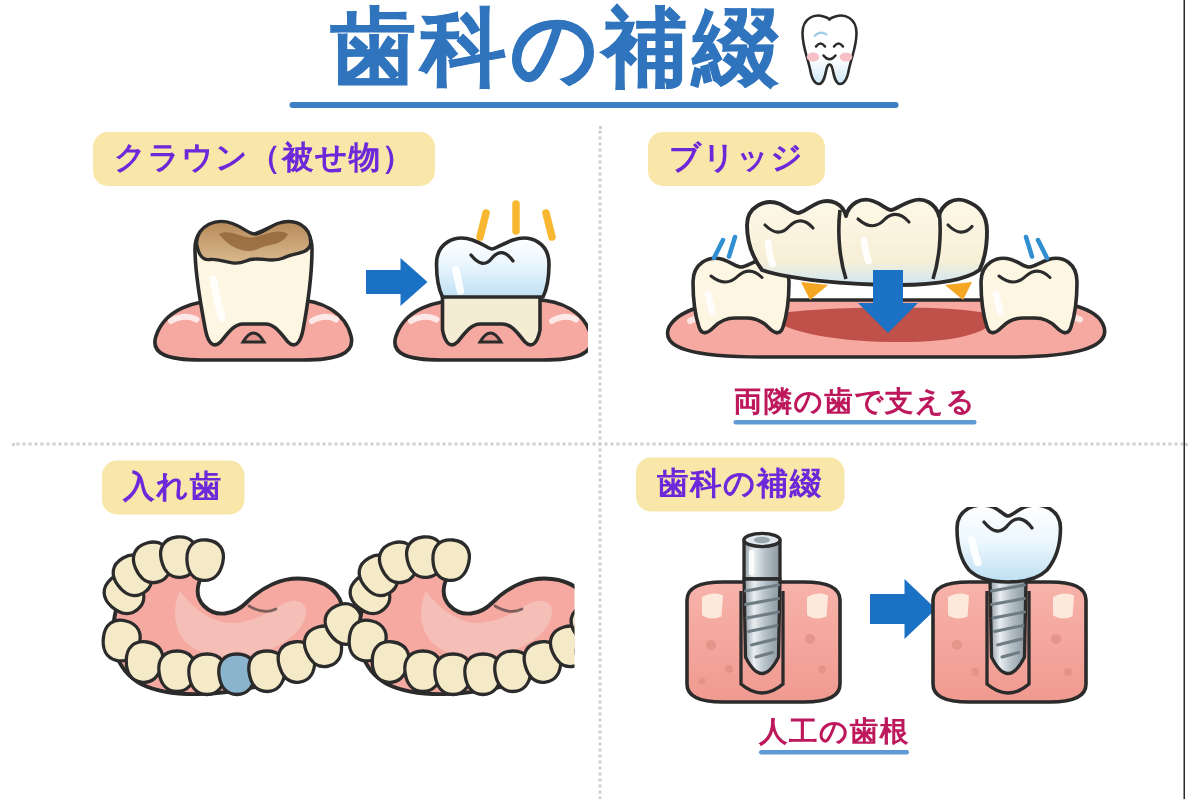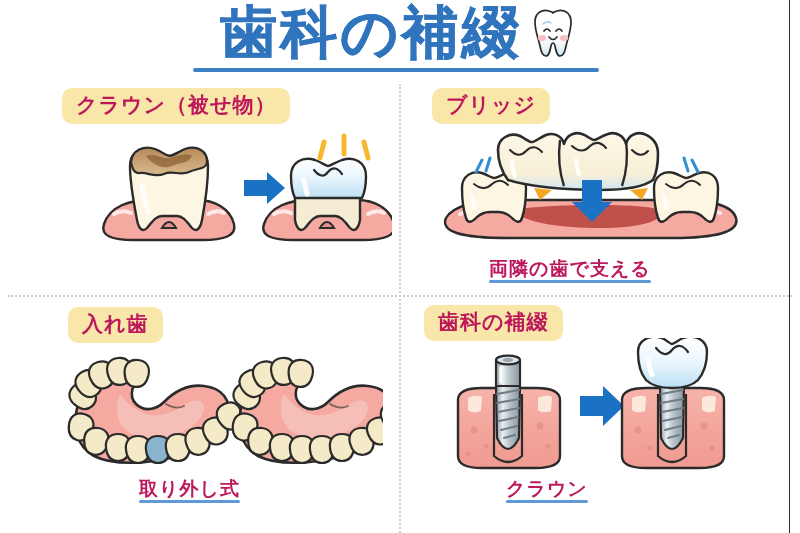--- a/index.html
+++ b/index.html
@@ -100,21 +100,21 @@
   
   .badge {
     position: absolute;
     display: inline-block;
     background: #f8e7a9;
     border-radius: 10px;
     padding: 5px 14px 6px 14px;
     font-family: "DejaVu Sans", "Liberation Sans", sans-serif;
     font-size: 21px;
     font-weight: bold;
-    color: #be185d;
+    color: #6d28d9;
     letter-spacing: 1px;
     white-space: nowrap;
     line-height: 25px;
   }
   .badge-tl { left: 62px;  top: 88px; }
   .badge-tr { left: 432px; top: 88px; }
   .badge-bl { left: 68px;  top: 307px; }
   .badge-br { left: 424px; top: 305px; }
 
   
@@ -321,21 +321,20 @@
       </g>
 
       <g>
         <path d="M142 58 L142 80 L132 80 L152 100 L172 80 L162 80 L162 58 Z" fill="#1b72c4"></path>
       </g>
     </svg>
   </div>
 
   <div class="quad q-bl"></div>
   <div class="badge badge-bl">入れ歯</div>
-  <div class="caption cap-bl">取り外し式</div>
 
   <div class="art" style="left:28px; top:352px;">
     <svg viewBox="0 0 355 115" width="355" height="115">
       <defs>
         <g id="dtooth">
           <path d="M0 0 C-9 0 -13 6 -12 14 C-11 22 -7 27 0 27 C7 27 11 22 12 14 C13 6 9 0 0 0 Z" fill="#f4eac7" stroke="#2b2b2b" stroke-width="2.2" stroke-linejoin="round"></path>
         </g>
       </defs>
 
       <g>
@@ -404,21 +403,21 @@
           <use href="#dtooth" x="184" y="66" transform="rotate(-16 184 66)"></use>
           <use href="#dtooth" x="196" y="52" transform="rotate(-26 196 52)"></use>
         </g>
         <path d="M138 52 q10 6 18 2" stroke="#2b2b2b" stroke-width="1.8" fill="none" stroke-linecap="round" opacity="0.6"></path>
       </g>
     </svg>
   </div>
 
   <div class="quad q-br"></div>
   <div class="badge badge-br">歯科の補綴</div>
-  <div class="caption cap-br">クラウン</div>
+  <div class="caption cap-br">人工の歯根</div>
 
   <div class="art" style="left:440px; top:338px;">
     <svg viewBox="0 0 300 132" width="300" height="132">
       <defs>
         <linearGradient id="metal" x1="0" y1="0" x2="1" y2="0">
           <stop offset="0" stop-color="#8e9aa2"></stop>
           <stop offset="0.28" stop-color="#e9eef1"></stop>
           <stop offset="0.58" stop-color="#b6c1c8"></stop>
           <stop offset="1" stop-color="#8b979f"></stop>
         </linearGradient>

